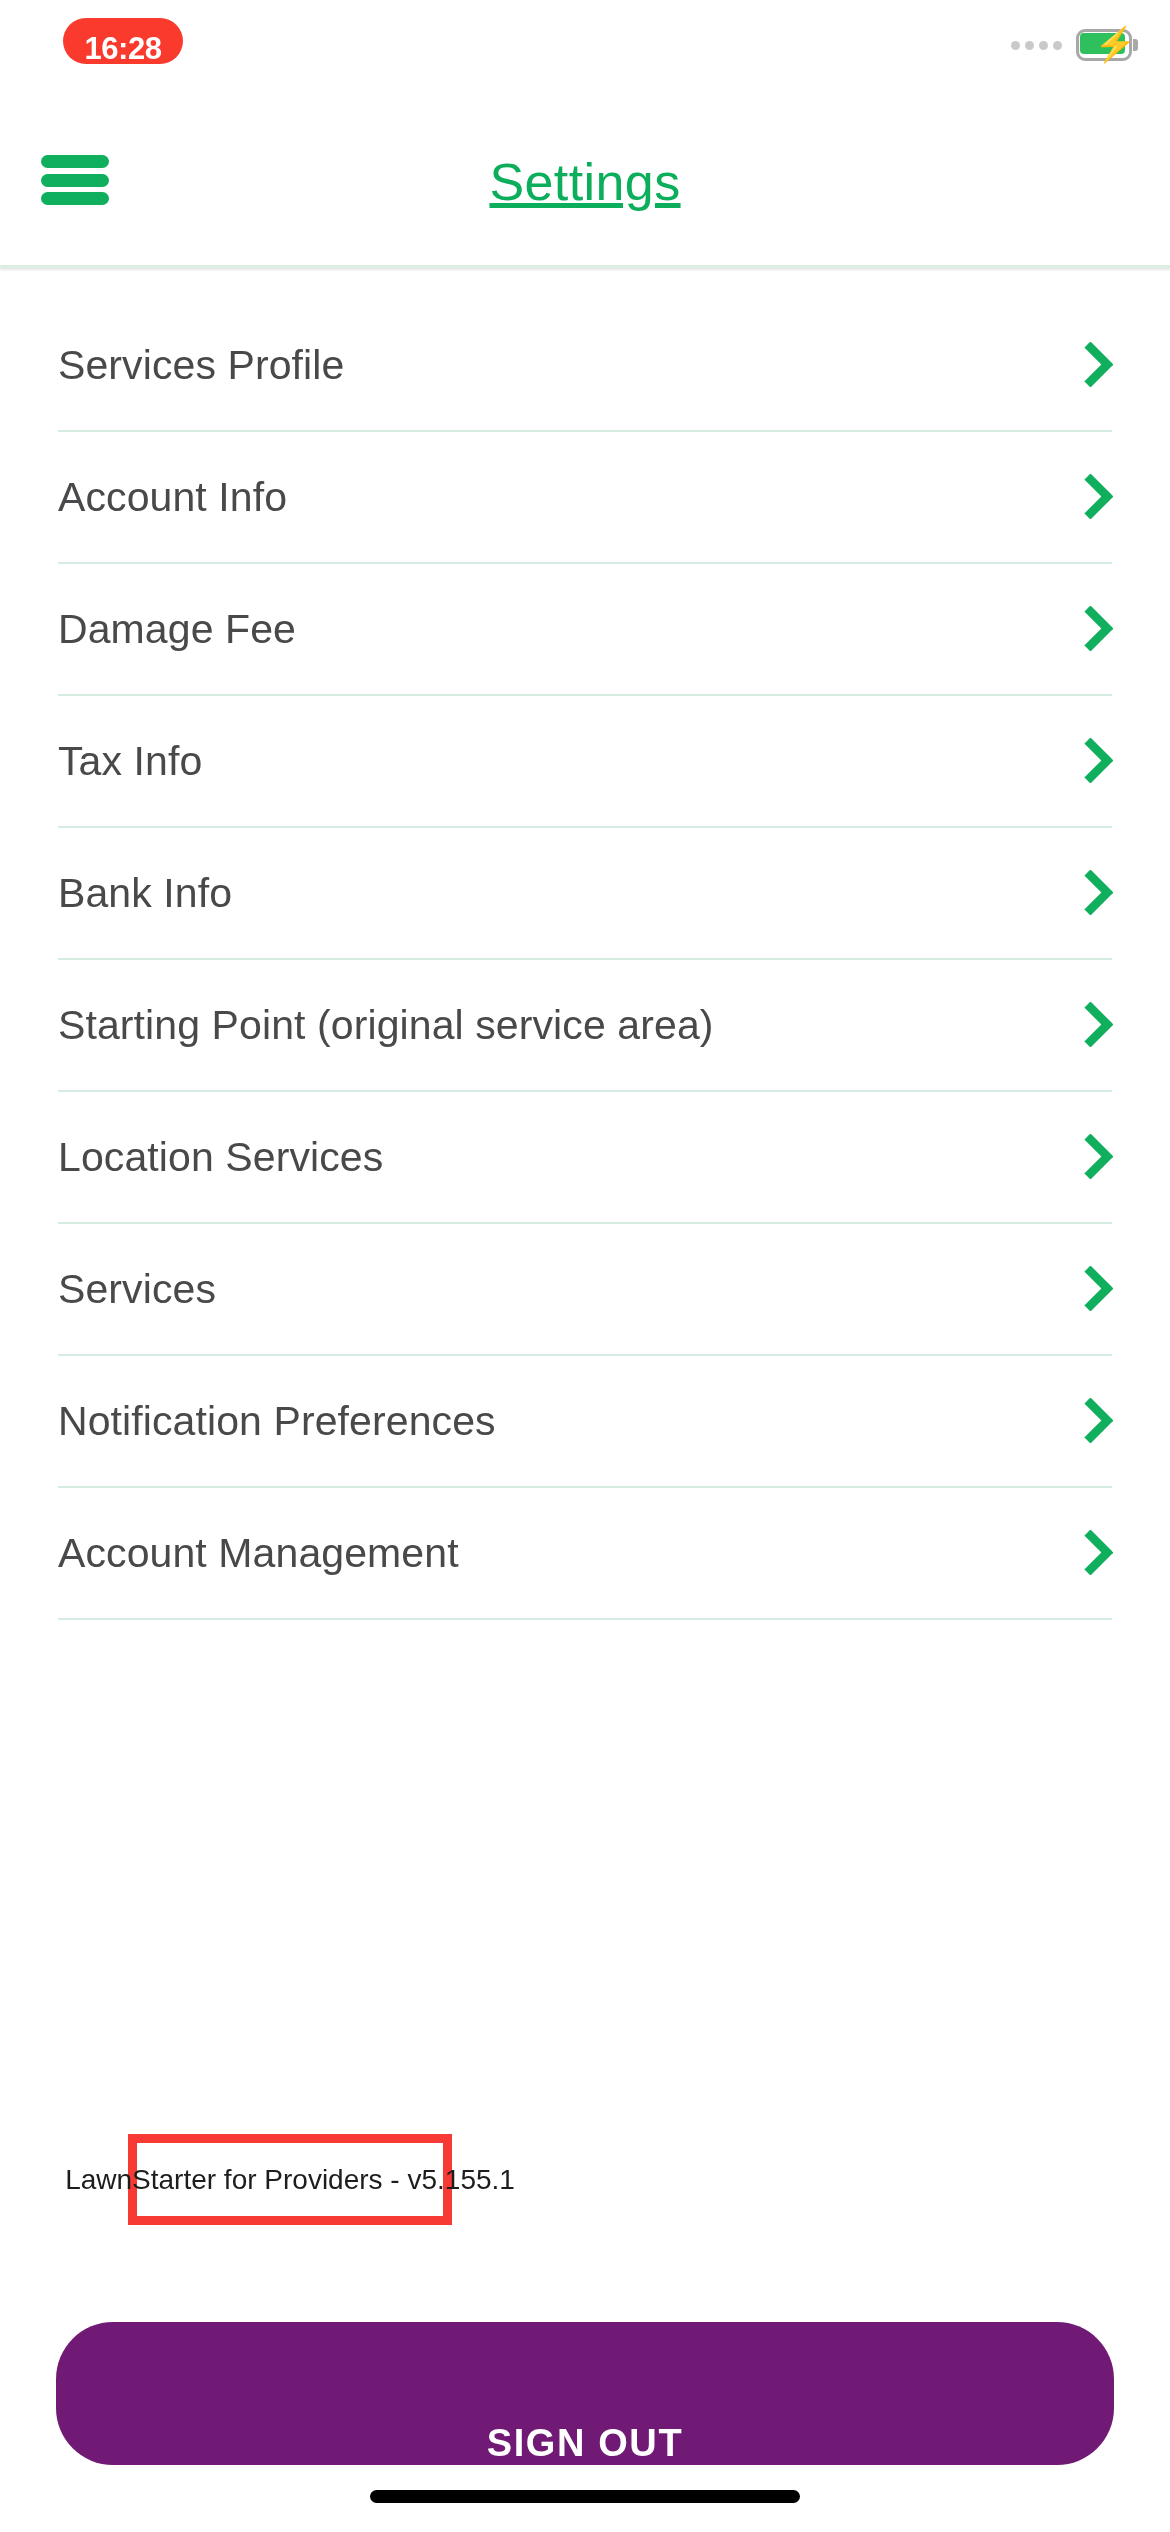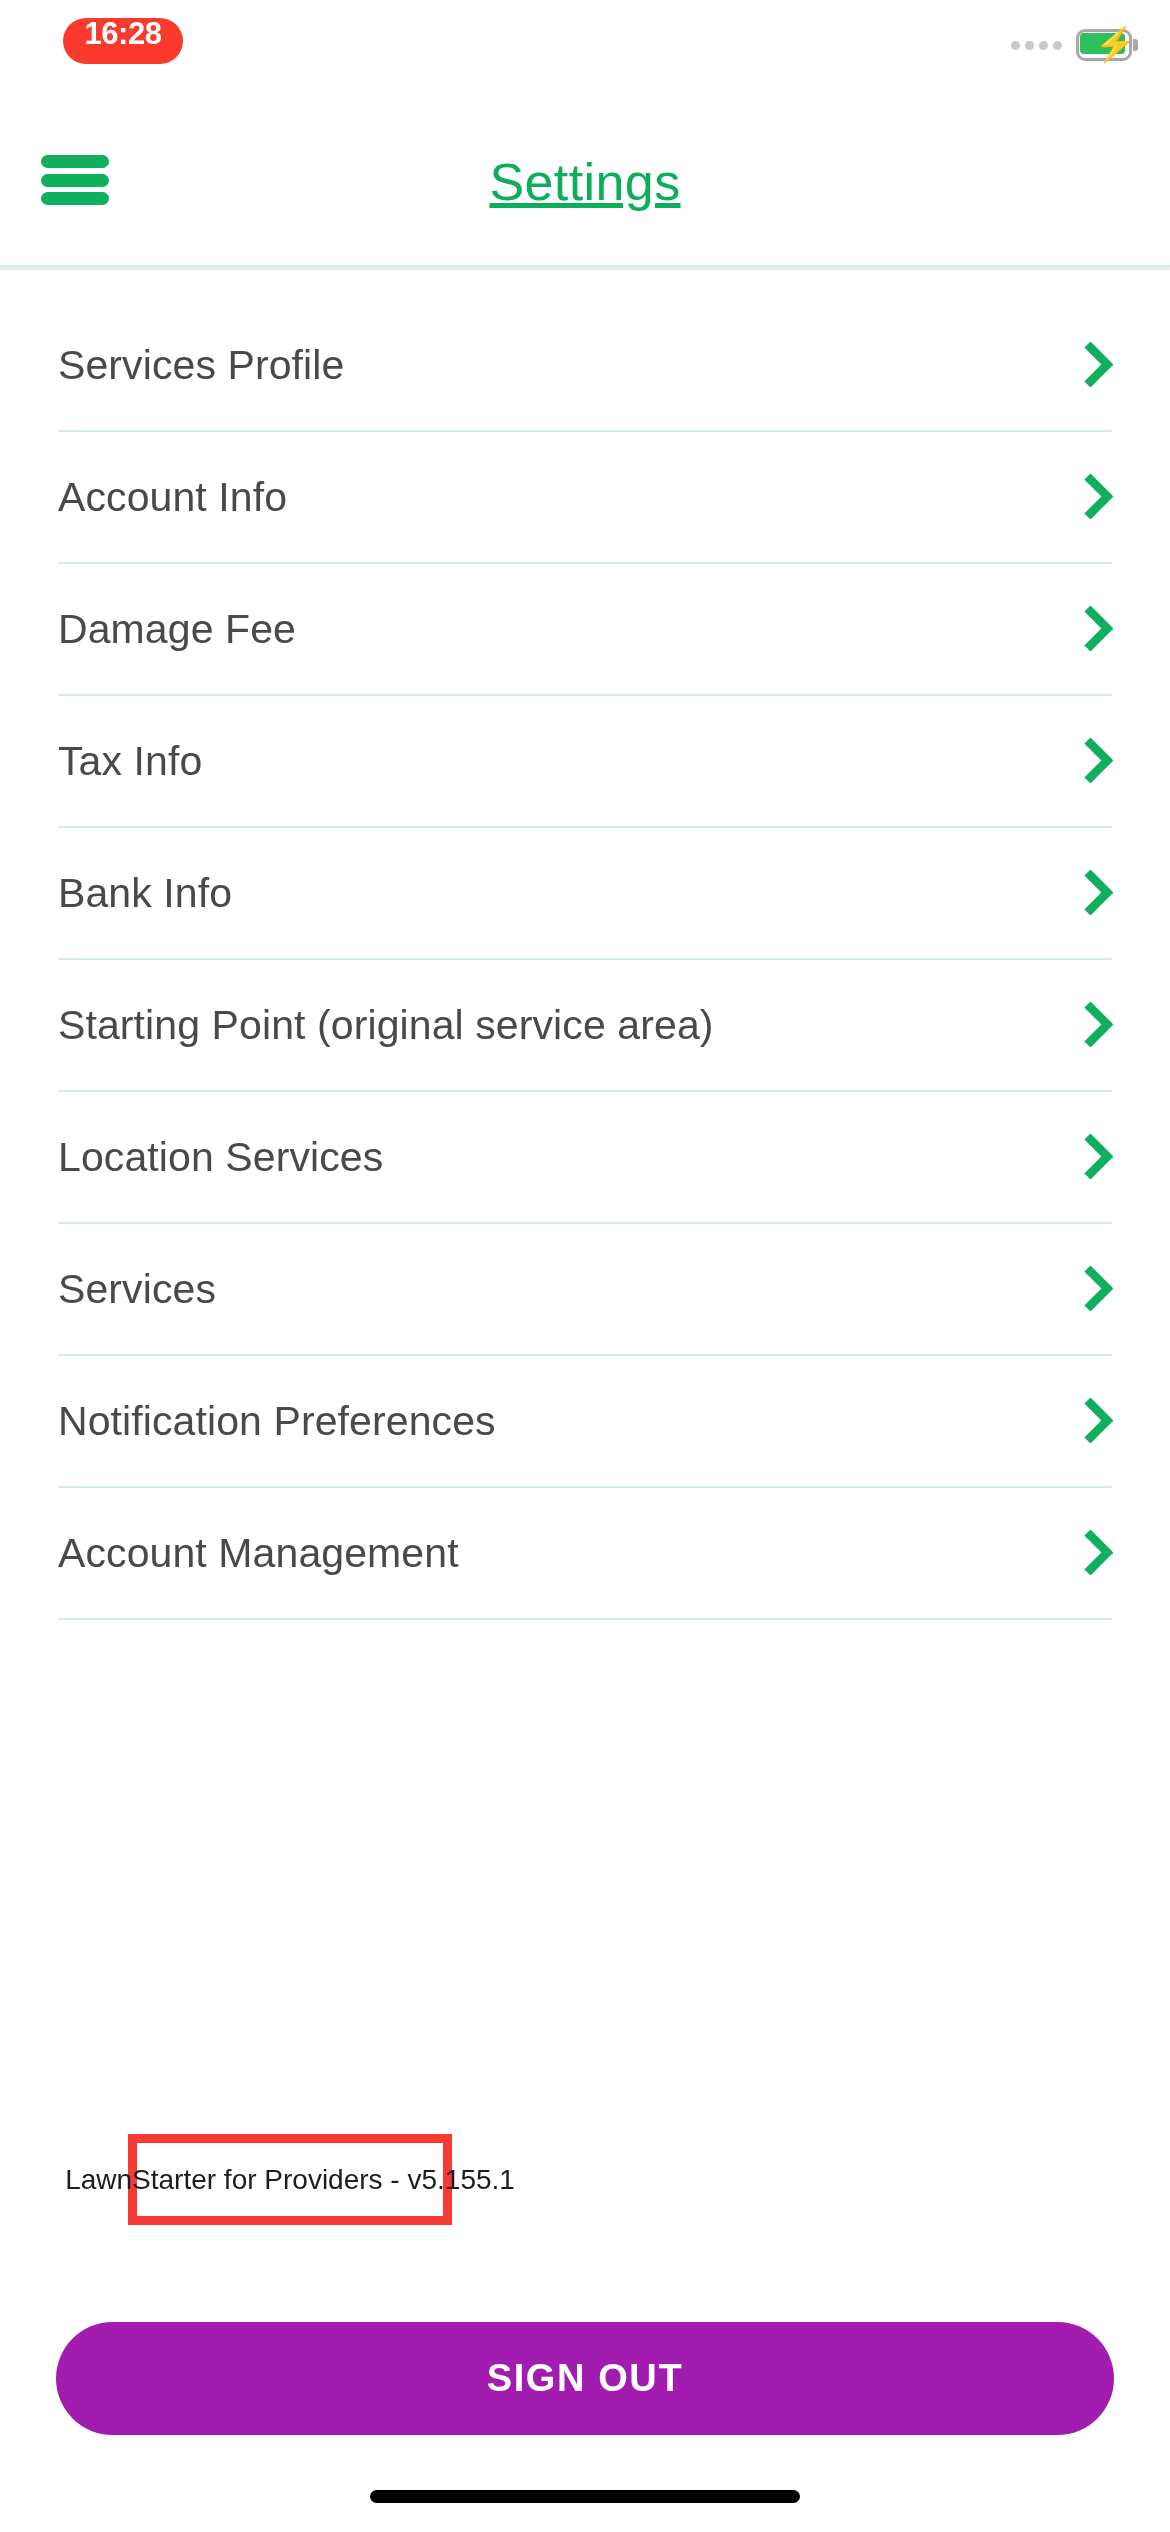--- a/index.html
+++ b/index.html
@@ -14,21 +14,21 @@
   
   .statusbar{
     position:absolute; left:0; top:0; width:1170px; height:96px;
     background:#ffffff;
   }
   .time-pill{
     position:absolute; left:63px; top:18px;
     width:120px; height:46px;
     background:#FA3A2C;
     border-radius:23px;
-    display:flex; align-items:flex-start; justify-content:center;
+    display:flex; align-items:flex-end; justify-content:center;
   }
   .time-pill span{
     color:#ffffff; font-size:31px; font-weight:bold;
     letter-spacing:-0.5px; line-height:1;
   }
   .status-right{
     position:absolute; right:32px; top:22px;
     height:46px; display:flex; align-items:center; gap:14px;
   }
   .signal-dots{ display:flex; align-items:center; gap:5px; }
@@ -118,24 +118,24 @@
     display:flex; align-items:center; justify-content:center;
   }
   .version-box .txt{
     color:#1d1d1d; font-size:28px; font-weight:400;
     white-space:nowrap;
   }
 
   
   .signout{
     position:absolute; left:56px; top:2322px;
-    width:1058px; height:113px;
-    background:#a21caf;
+    width:1058px; height:143px;
+    background:#701a75;
     border-radius:57px;
-    display:flex; align-items:center; justify-content:center;
+    display:flex; align-items:flex-end; justify-content:center;
     border:none; cursor:pointer;
   }
   .signout span{
     color:#ffffff; font-size:38px; font-weight:bold;
     letter-spacing:1.6px;
   }
 
   
   .home-indicator{
     position:absolute; left:50%; transform:translateX(-50%);

